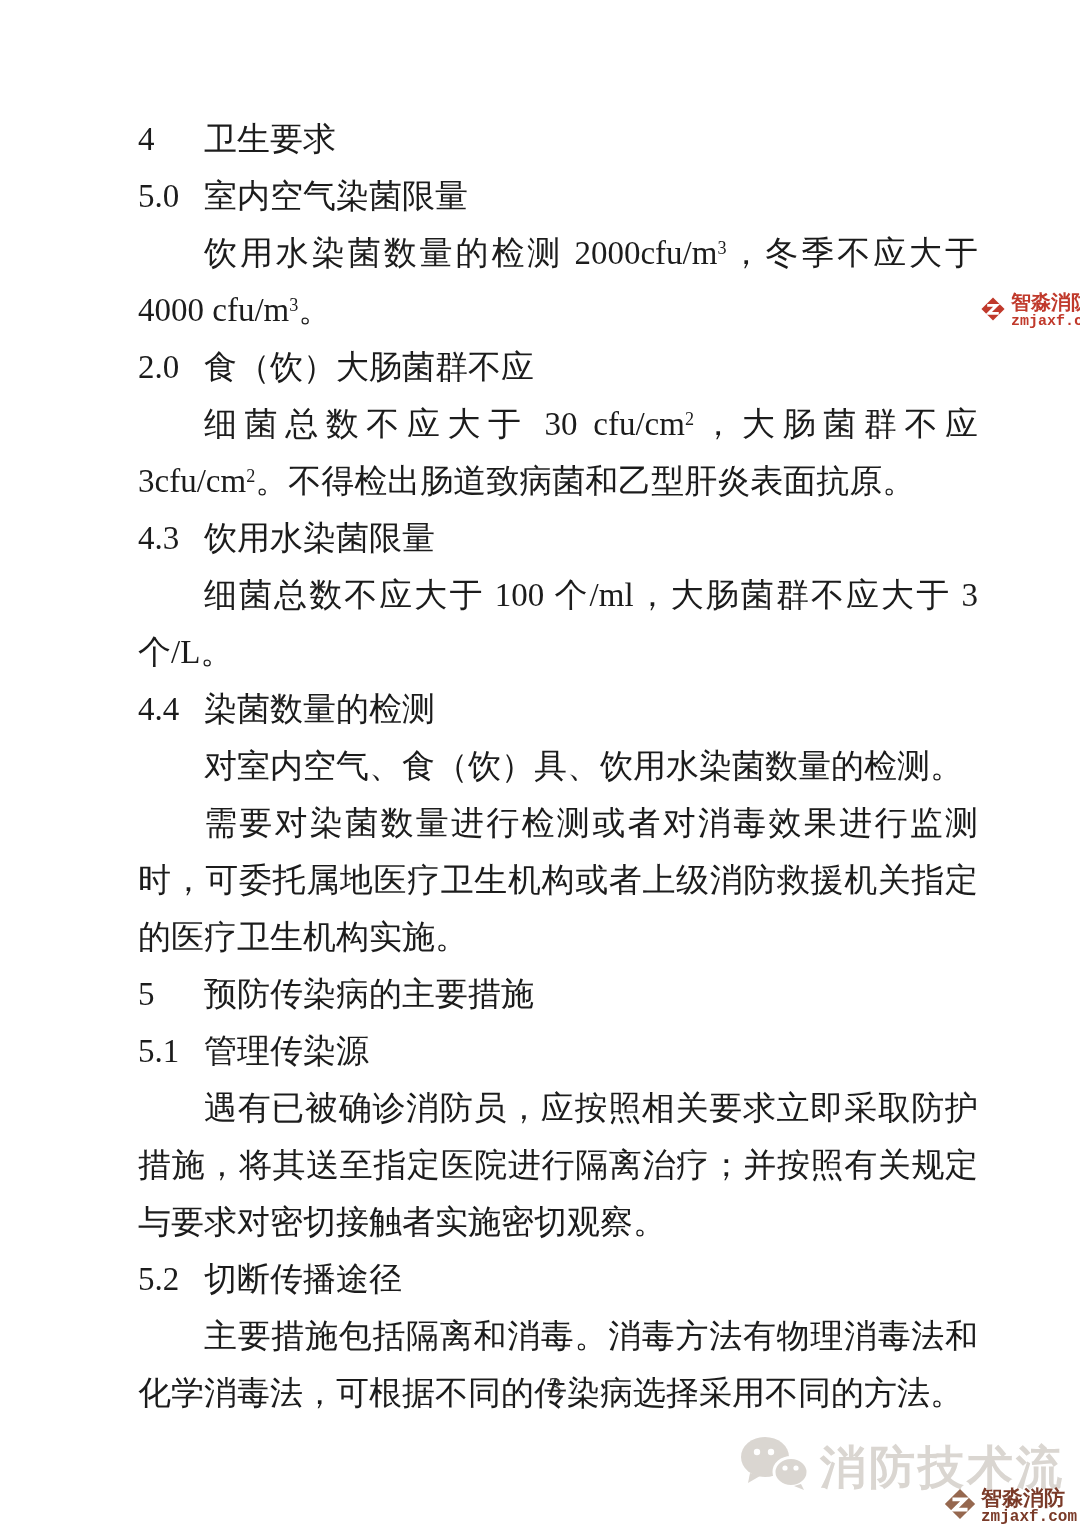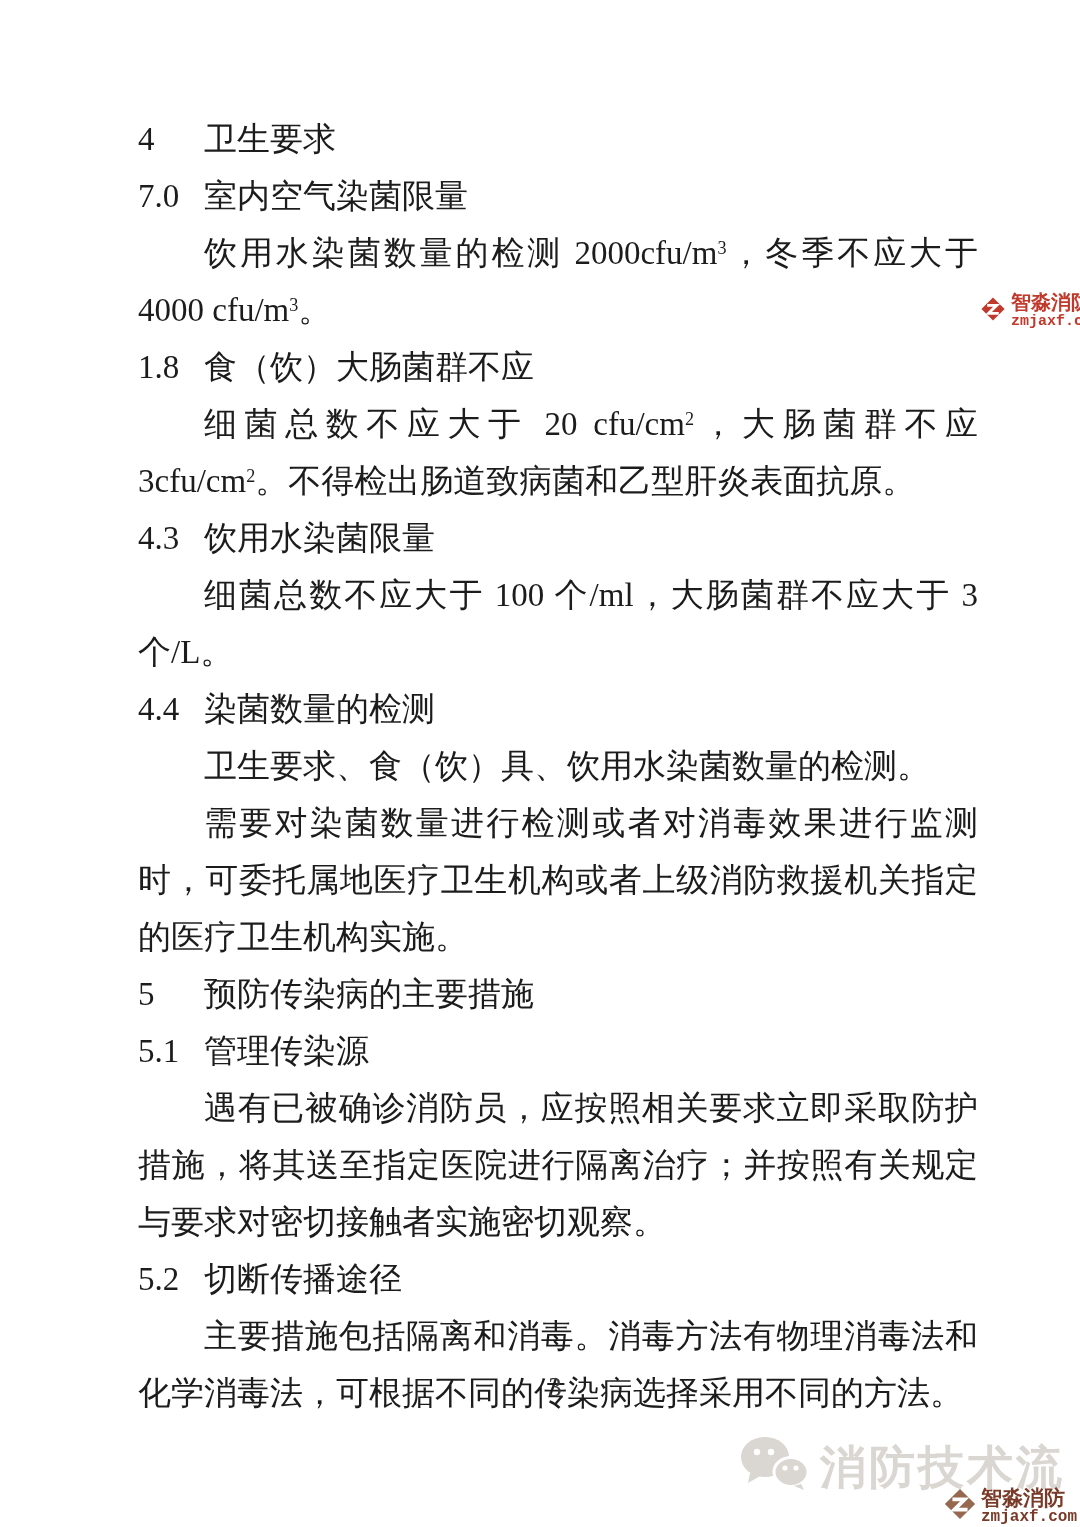--- a/index.html
+++ b/index.html
@@ -85,28 +85,28 @@
   }
   .icon { display:inline-block; flex:none; }
 </style>
 </head>
 <body>
 
 <div class="page">
 
   <div class="doc">
       <div class="block h1"><span class="num">4</span><span>卫生要求</span></div>
-      <div class="block h2"><span class="num">7.0</span><span>室内空气染菌限量</span></div>
+      <div class="block h2"><span class="num">5.0</span><span>室内空气染菌限量</span></div>
       <div class="block p"><span>饮用水染菌数量的检测 2000cfu/m</span><span class="supscript">3</span><span>，冬季不应大于 4000 cfu/m</span><span class="supscript">3</span><span>。</span></div>
-      <div class="block h2"><span class="num">1.8</span><span>食（饮）大肠菌群不应</span></div>
-      <div class="block p"><span>细菌总数不应大于 20 cfu/cm</span><span class="supscript">2</span><span>，大肠菌群不应 3cfu/cm</span><span class="supscript">2</span><span>。不得检出肠道致病菌和乙型肝炎表面抗原。</span></div>
+      <div class="block h2"><span class="num">2.0</span><span>食（饮）大肠菌群不应</span></div>
+      <div class="block p"><span>细菌总数不应大于 30 cfu/cm</span><span class="supscript">2</span><span>，大肠菌群不应 3cfu/cm</span><span class="supscript">2</span><span>。不得检出肠道致病菌和乙型肝炎表面抗原。</span></div>
       <div class="block h2"><span class="num">4.3</span><span>饮用水染菌限量</span></div>
       <div class="block p"><span>细菌总数不应大于 100 个/ml，大肠菌群不应大于 3 个/L。</span></div>
       <div class="block h2"><span class="num">4.4</span><span>染菌数量的检测</span></div>
-      <div class="block p"><span>卫生要求、食（饮）具、饮用水染菌数量的检测。</span></div>
+      <div class="block p"><span>对室内空气、食（饮）具、饮用水染菌数量的检测。</span></div>
       <div class="block p"><span>需要对染菌数量进行检测或者对消毒效果进行监测时，可委托属地医疗卫生机构或者上级消防救援机关指定的医疗卫生机构实施。</span></div>
       <div class="block h1"><span class="num">5</span><span>预防传染病的主要措施</span></div>
       <div class="block h2"><span class="num">5.1</span><span>管理传染源</span></div>
       <div class="block p"><span>遇有已被确诊消防员，应按照相关要求立即采取防护措施，将其送至指定医院进行隔离治疗；并按照有关规定与要求对密切接触者实施密切观察。</span></div>
       <div class="block h2"><span class="num">5.2</span><span>切断传播途径</span></div>
       <div class="block p"><span>主要措施包括隔离和消毒。消毒方法有物理消毒法和化学消毒法，可根据不同的传染病选择采用不同的方法。</span></div>
     </div>
 
   <div class="page-number">3</div>
 

